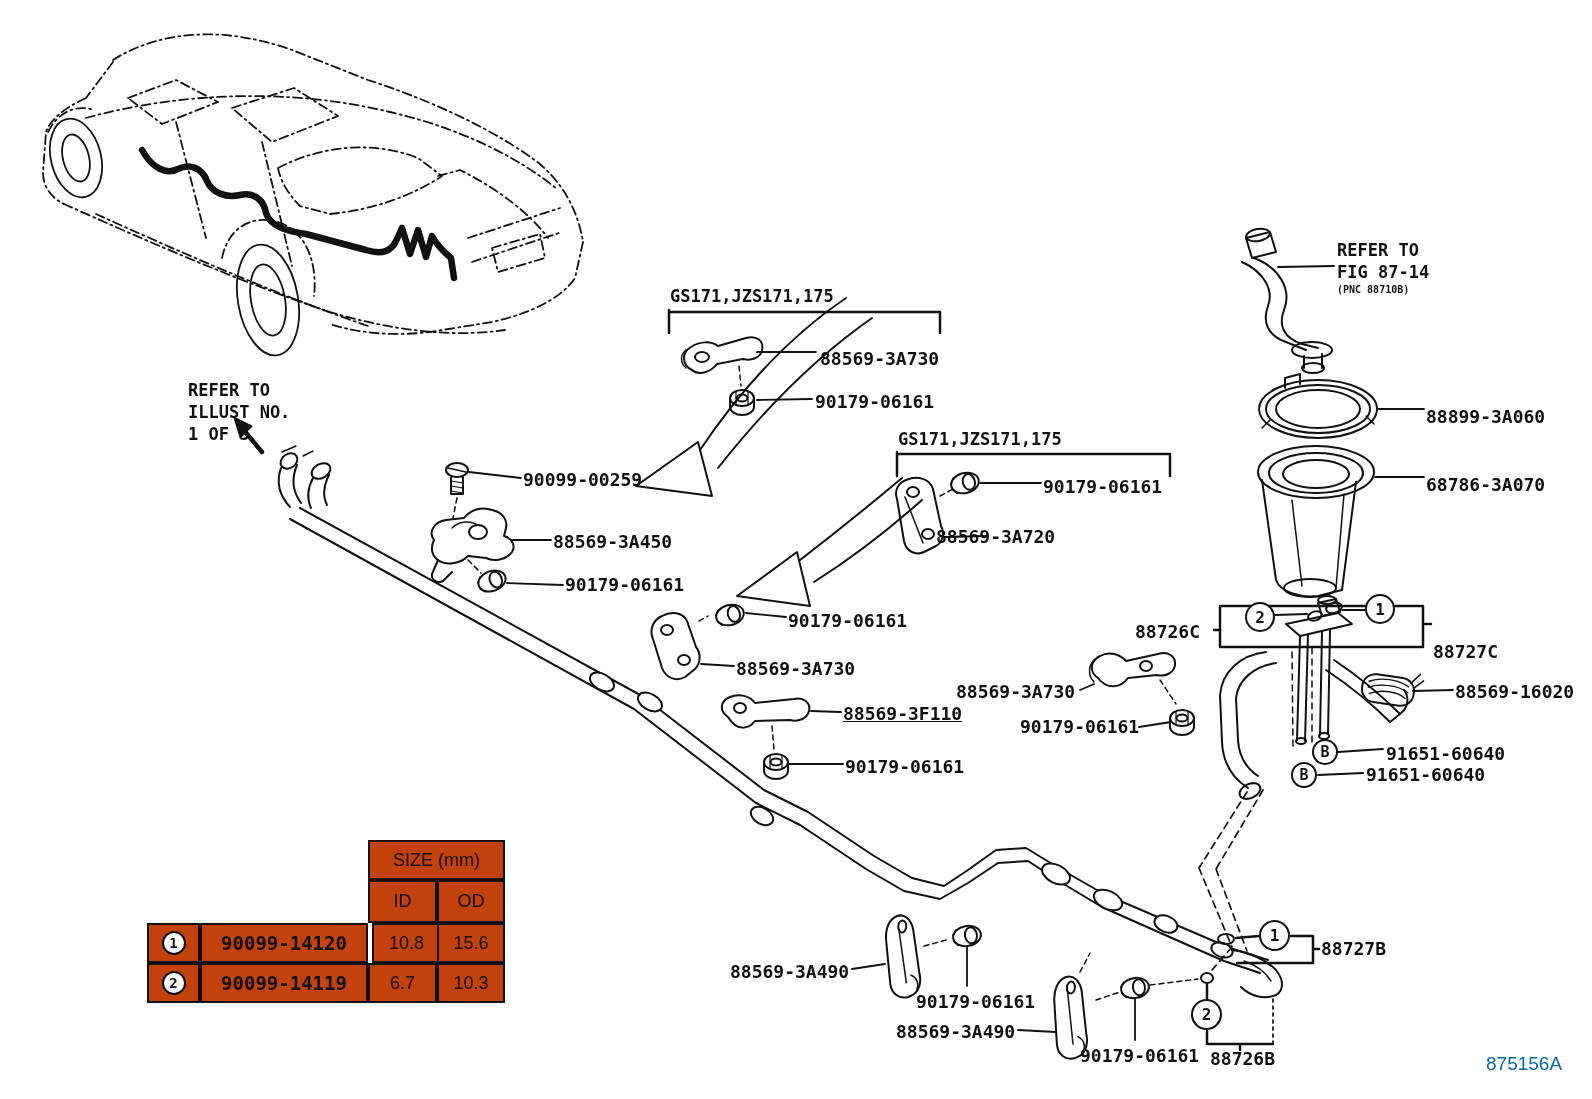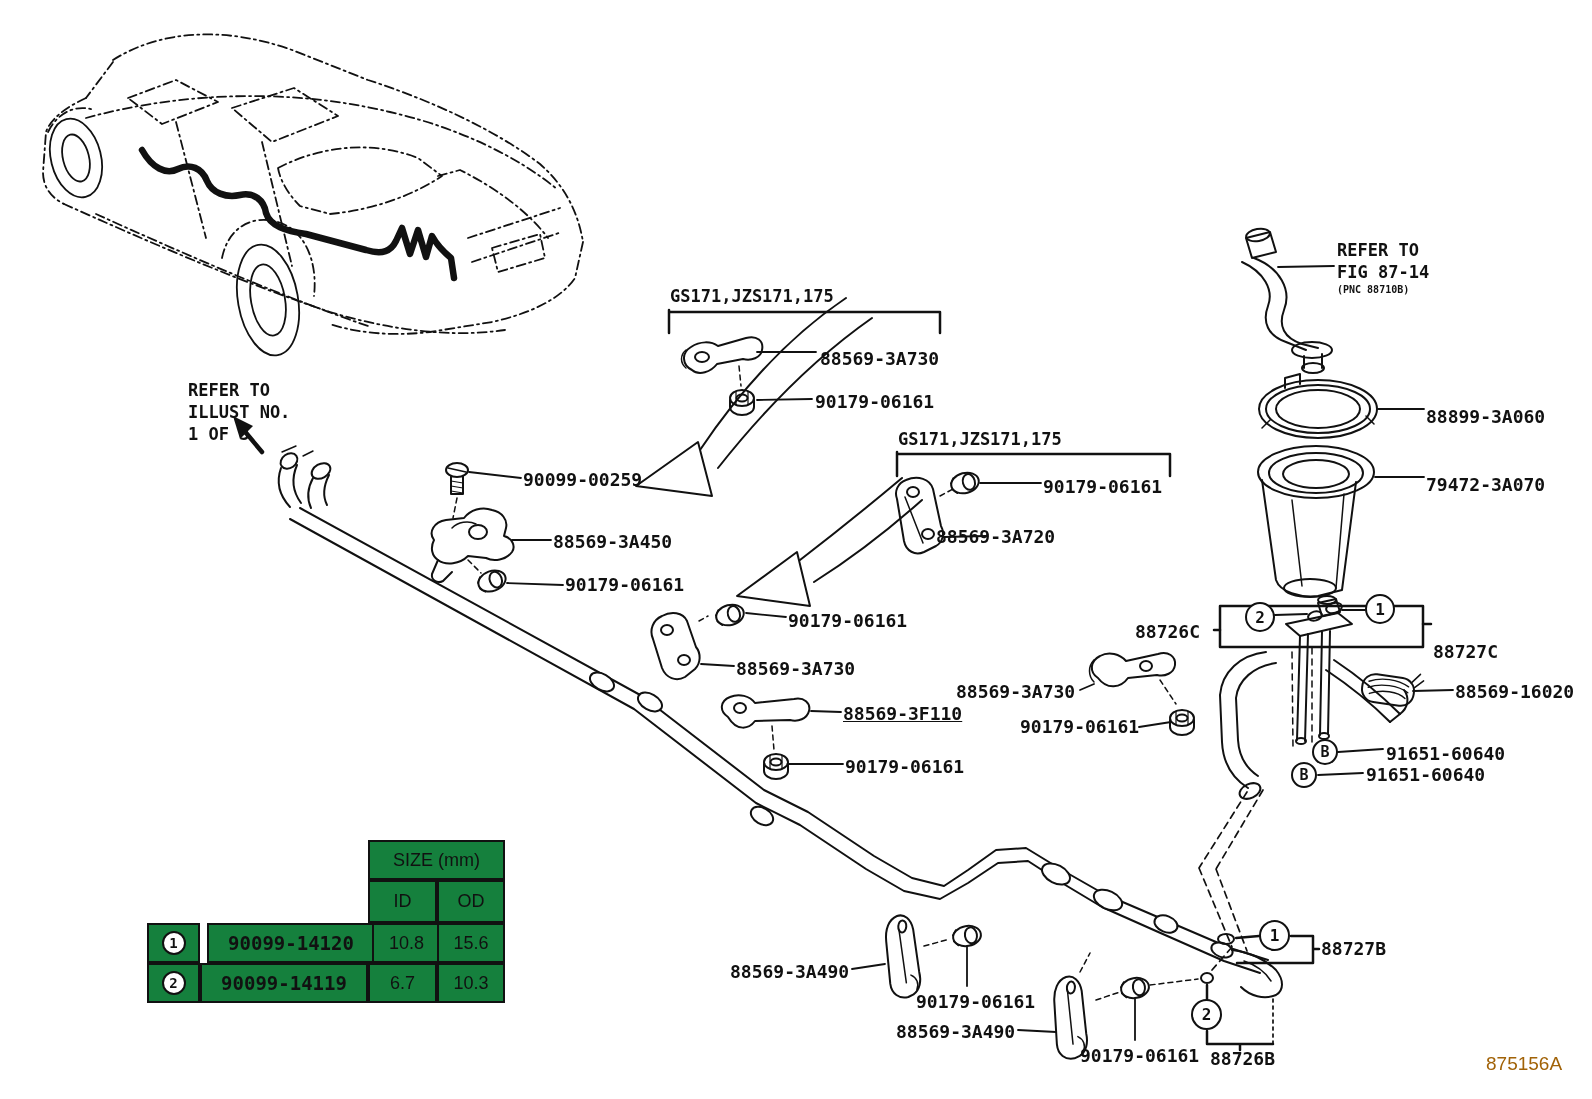--- a/index.html
+++ b/index.html
@@ -10,24 +10,24 @@
        white-space:nowrap;letter-spacing:0;line-height:1;}
   .gs{position:absolute;font:bold 17px "DejaVu Sans Mono",monospace;color:#111;white-space:nowrap;line-height:1;}
   .note{position:absolute;font:bold 17px "DejaVu Sans Mono",monospace;color:#111;white-space:nowrap;line-height:1.28;}
   .note .sm{font-size:10px;}
   .cref{position:absolute;border:2.5px solid #111;border-radius:50%;background:#fff;
         display:flex;align-items:center;justify-content:center;
         font:bold 16px "DejaVu Sans Mono",monospace;box-sizing:border-box;z-index:5;}
   .cref.big{width:31px;height:31px;}
   .cref.mid{width:30px;height:30px;}
   .cref.small{width:26px;height:26px;font-size:15px;}
-  .figcode{position:absolute;font:19px "Liberation Sans",sans-serif;color:#a16207;}
+  .figcode{position:absolute;font:19px "Liberation Sans",sans-serif;color:#0369a1;}
   
   .tbl{position:absolute;left:147px;top:840px;width:360px;height:165px;z-index:4;}
-  .cell{position:absolute;border:2px solid #111;background:#15803d;box-sizing:border-box;
+  .cell{position:absolute;border:2px solid #111;background:#c2410c;box-sizing:border-box;
         display:flex;align-items:center;justify-content:center;}
   .cell.sans{font:18px "Liberation Sans",sans-serif;}
   .cell.mono{font:bold 19px "DejaVu Sans Mono",monospace;}
   .tcirc{width:24px;height:24px;border:2px solid #111;border-radius:50%;background:#fff;
          display:flex;align-items:center;justify-content:center;
          font:bold 14px "DejaVu Sans Mono",monospace;box-sizing:border-box;}
 </style>
 </head>
 <body>
 
@@ -315,21 +315,21 @@
   <div class="lbl" style="left:565px;top:576px;">90179-06161</div>
   <div class="lbl" style="left:1043px;top:478px;">90179-06161</div>
   <div class="lbl" style="left:936px;top:528px;">88569-3A720</div>
   <div class="lbl" style="left:788px;top:612px;">90179-06161</div>
   <div class="lbl" style="left:736px;top:660px;">88569-3A730</div>
   <div class="lbl" style="left:843px;top:705px;text-decoration:underline;">88569-3F110</div>
   <div class="lbl" style="left:845px;top:758px;">90179-06161</div>
   <div class="lbl" style="left:956px;top:683px;">88569-3A730</div>
   <div class="lbl" style="left:1020px;top:718px;">90179-06161</div>
   <div class="lbl" style="left:1426px;top:408px;">88899-3A060</div>
-  <div class="lbl" style="left:1426px;top:476px;">79472-3A070</div>
+  <div class="lbl" style="left:1426px;top:476px;">68786-3A070</div>
   <div class="lbl" style="left:1135px;top:623px;">88726C</div>
   <div class="lbl" style="left:1433px;top:615px;margin-top:28px;">88727C</div>
   <div class="lbl" style="left:1455px;top:683px;">88569-16020</div>
   <div class="lbl" style="left:1386px;top:745px;">91651-60640</div>
   <div class="lbl" style="left:1366px;top:766px;">91651-60640</div>
   <div class="lbl" style="left:730px;top:963px;">88569-3A490</div>
   <div class="lbl" style="left:916px;top:993px;">90179-06161</div>
   <div class="lbl" style="left:896px;top:1023px;">88569-3A490</div>
   <div class="lbl" style="left:1080px;top:1047px;">90179-06161</div>
   <div class="lbl" style="left:1210px;top:1050px;">88726B</div>
@@ -343,21 +343,21 @@
   <div class="cref big" style="left:1191px;top:999px;">2</div>
 
   <div class="tbl">
     <div class="cell sans" style="left:221px;top:0;width:137px;height:40px;">SIZE (mm)</div>
     <div class="cell sans" style="left:221px;top:40px;width:69px;height:43px;">ID</div>
     <div class="cell sans" style="left:290px;top:40px;width:68px;height:43px;">OD</div>
 
     <div class="cell" style="left:0;top:83px;width:53px;height:40px;">
       <span class="tcirc">1</span>
     </div>
-    <div class="cell mono" style="left:60px;top:83px;width:168px;height:40px;">90099-14120</div>
+    <div class="cell mono" style="left:53px;top:83px;width:168px;height:40px;">90099-14120</div>
     <div class="cell sans" style="left:225px;top:83px;width:69px;height:40px;">10.8</div>
     <div class="cell sans" style="left:290px;top:83px;width:68px;height:40px;">15.6</div>
 
     <div class="cell" style="left:0;top:123px;width:53px;height:40px;">
       <span class="tcirc">2</span>
     </div>
     <div class="cell mono" style="left:53px;top:123px;width:168px;height:40px;">90099-14119</div>
     <div class="cell sans" style="left:221px;top:123px;width:69px;height:40px;">6.7</div>
     <div class="cell sans" style="left:290px;top:123px;width:68px;height:40px;">10.3</div>
   </div>

